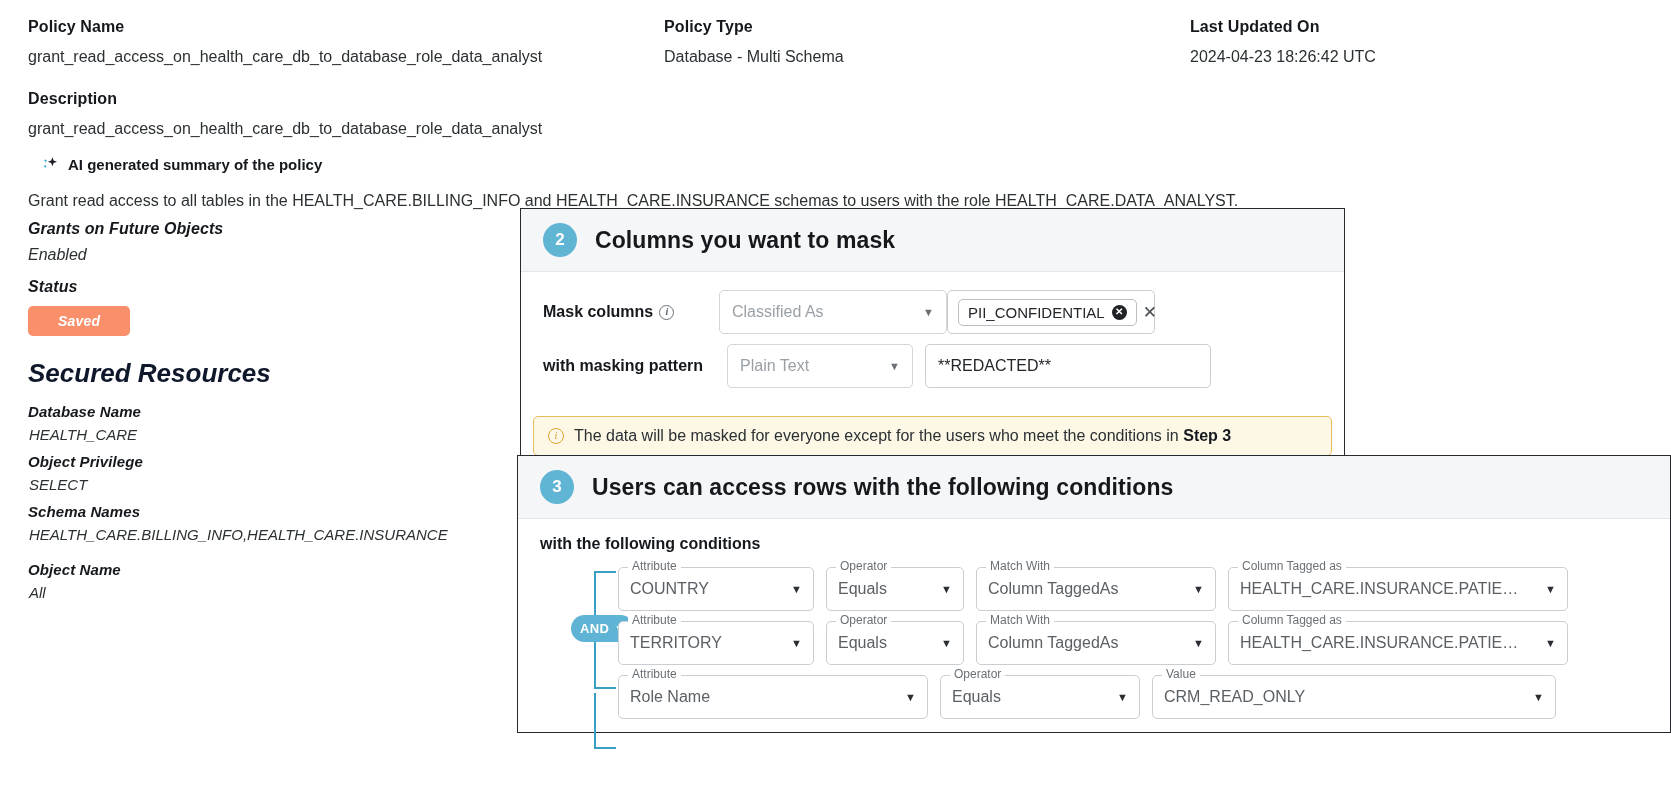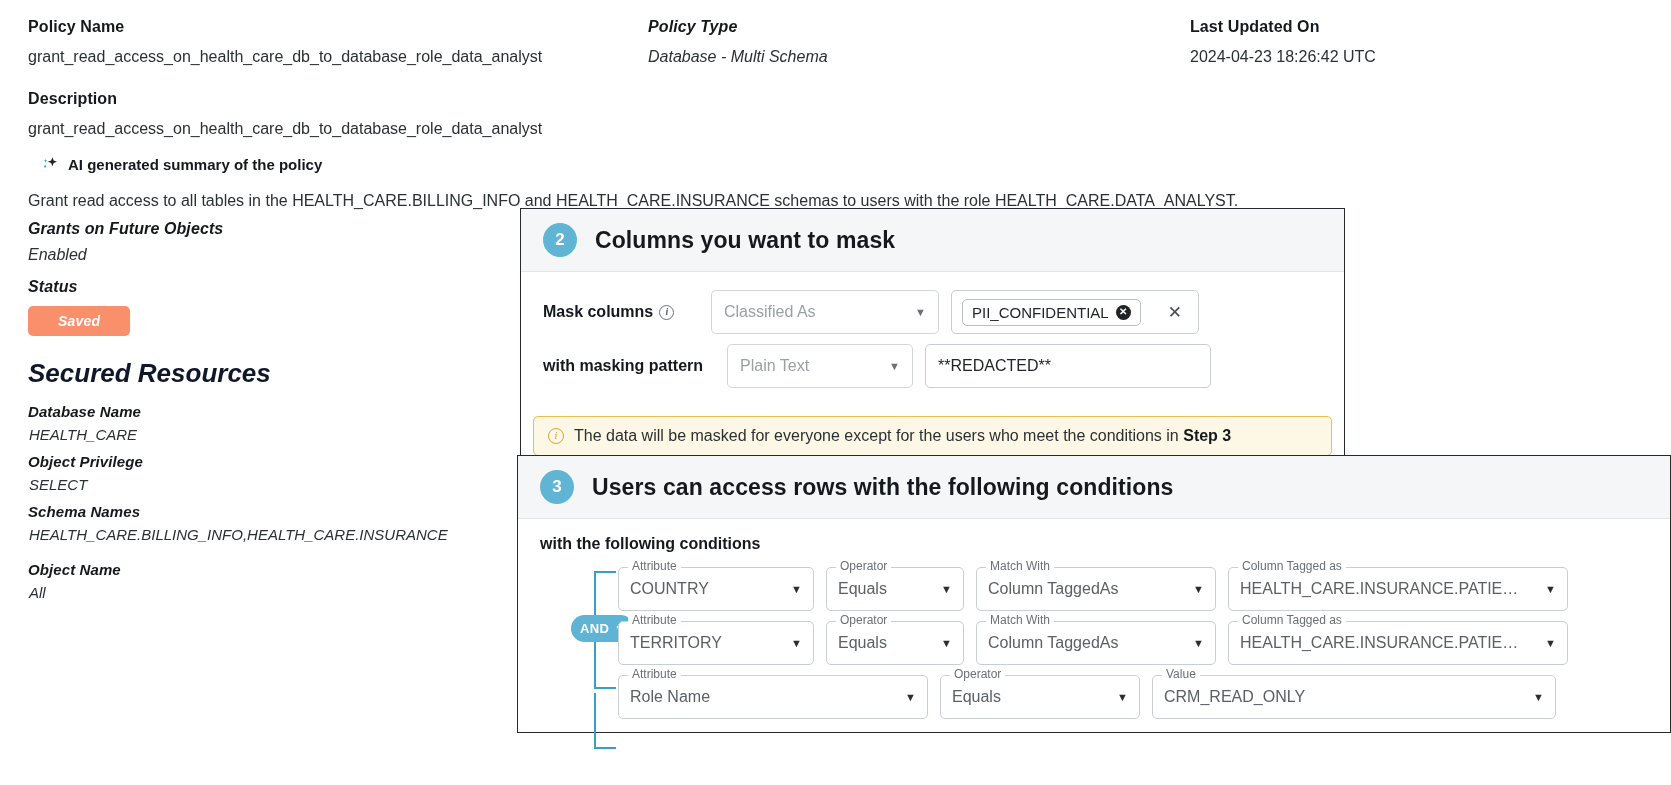--- a/index.html
+++ b/index.html
@@ -157,21 +157,21 @@
   .bracket2 .hline-bot { position:absolute; left:21px; top:54px; width:22px; height:2px; background:#3a9fc4; }
 </style>
 </head>
 <body>
 
 <div id="header">
   <div class="hcol" style="left:28px;">
     <span class="lbl">Policy Name</span>
     <span class="val">grant_read_access_on_health_care_db_to_database_role_data_analyst</span>
   </div>
-  <div class="hcol" style="left:648px;font-style:italic;">
+  <div class="hcol" style="left:664px;">
     <span class="lbl">Policy Type</span>
     <span class="val">Database - Multi Schema</span>
   </div>
   <div class="hcol" style="left:1190px;">
     <span class="lbl">Last Updated On</span>
     <span class="val">2024-04-23 18:26:42 UTC</span>
   </div>
 </div>
 
 <div id="desc-block">
@@ -224,25 +224,25 @@
     <div class="panel-title">Columns you want to mask</div>
   </div>
 
   <div id="step2-body">
 
     <div class="mask-row">
       <div class="mask-row-label" style="width:150px;">
         <span>Mask columns</span>
         <span class="info-circle">i</span>
       </div>
-      <div class="sel" style="width:228px; margin-left:18px;text-align:center;">
+      <div class="sel" style="width:228px; margin-left:26px;text-align:center;">
         <span>Classified As</span>
         <span class="caret">▼</span>
       </div>
-      <div class="chipbox" style="width:248px; margin-left:12px;">
+      <div class="chipbox" style="width:208px; ">
         <span class="chip">
           <span>PII_CONFIDENTIAL</span>
           <span class="chip-x">✕</span>
         </span>
         <span class="clear-x">✕</span>
       </div>
     </div>
 
     <div class="mask-row">
       <div class="mask-row-label" style="width:178px;">

